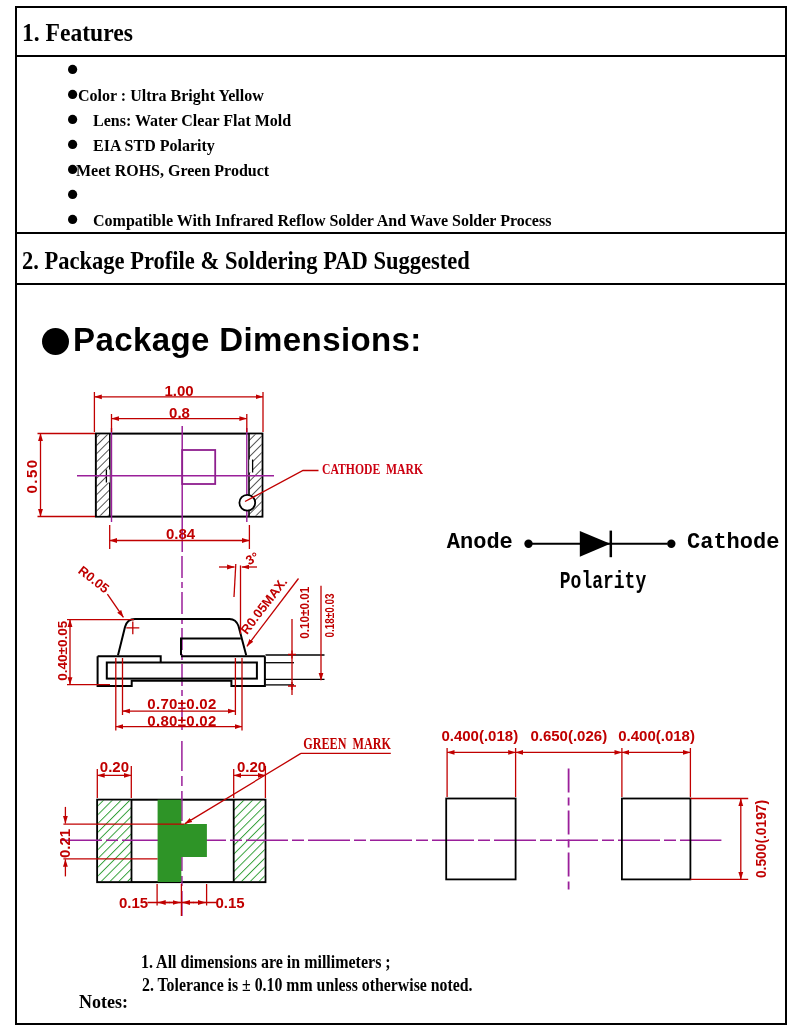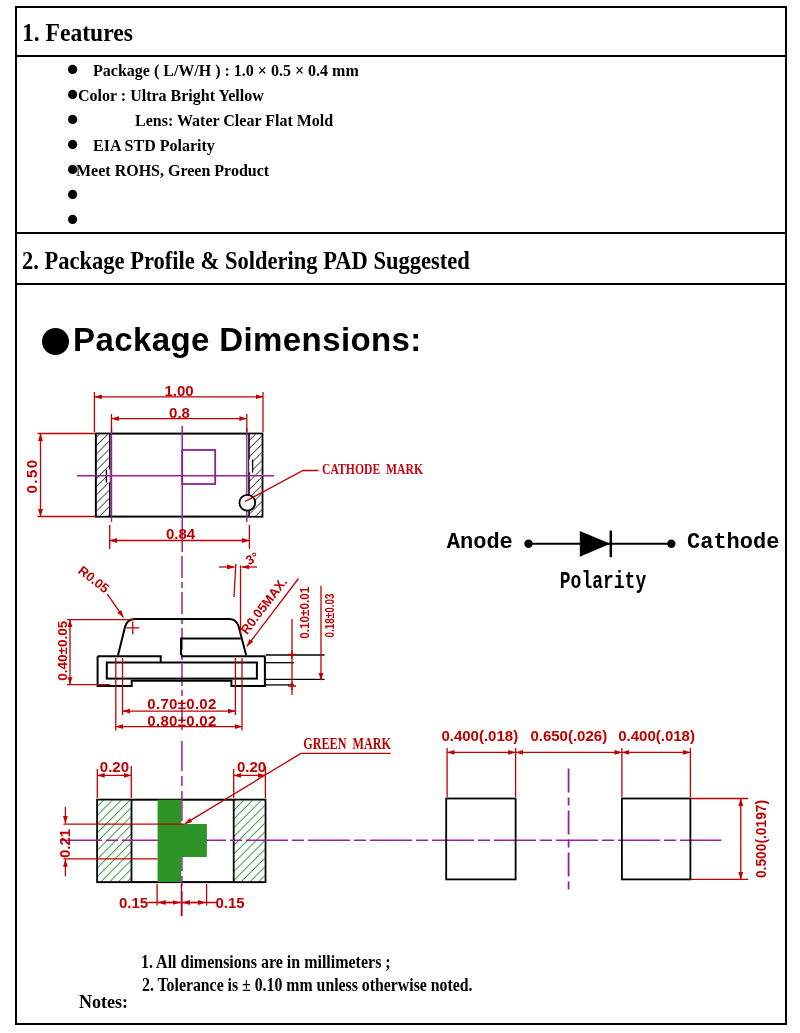--- a/index.html
+++ b/index.html
@@ -16,25 +16,25 @@
 <div id="page">
 
   <div class="border-box" style="left:15px;top:6px;width:768px;height:1015px;"></div>
   <div class="hline" style="left:15px;top:55px;width:772px;"></div>
   <div class="hline" style="left:15px;top:232.3px;width:772px;"></div>
   <div class="hline" style="left:15px;top:283px;width:772px;"></div>
 
   <div class="abs h1" style="left:22.4px;top:20.0px;line-height:1;transform:scale(0.943,1);transform-origin:left top;">1. Features</div>
   <div class="abs h1" style="left:21.9px;top:247.8px;line-height:1;transform:scale(0.901,1);transform-origin:left top;">2. Package Profile &amp; Soldering PAD Suggested</div>
 
-  <div class="abs feat" id="f1" style="left:93px;top:62.5px;">Package ( L/W/H ) : 1.0 × 0.5 × 0.4 mm</div>
   <div class="abs feat" id="f2" style="left:78px;top:87.5px;">Color : Ultra Bright Yellow</div>
-  <div class="abs feat" id="f3" style="left:93px;top:112.5px;margin-left:42px;">Lens: Water Clear Flat Mold</div>
+  <div class="abs feat" id="f3" style="left:93px;top:112.5px;">Lens: Water Clear Flat Mold</div>
   <div class="abs feat" id="f4" style="left:93px;top:137.5px;">EIA STD Polarity</div>
   <div class="abs feat" id="f5" style="left:76px;top:162.5px;">Meet ROHS, Green Product</div>
+  <div class="abs feat" id="f7" style="left:93px;top:212.5px;">Compatible With Infrared Reflow Solder And Wave Solder Process</div>
 
   <div class="abs note" style="left:79px;top:952.8px;margin-top:40px;">Notes:</div>
   <div class="abs note" style="left:141px;top:952.8px;transform:scale(0.888,1);transform-origin:left top;">1. All dimensions are in millimeters ;</div>
   <div class="abs note" style="left:142.3px;top:976.1px;transform:scale(0.878,1);transform-origin:left top;">2. Tolerance is ± 0.10 mm unless otherwise noted.</div>
 
   <svg class="abs" style="left:0;top:0;" width="800" height="1033" viewBox="0 0 800 1033">
     <defs>
       <pattern id="hatchB" width="5.8" height="5.8" patternUnits="userSpaceOnUse" patternTransform="rotate(45)">
         <rect width="5.8" height="5.8" fill="#ffffff"></rect>
         <line x1="0" y1="0" x2="0" y2="5.8" stroke="#111" stroke-width="1.4"></line>

